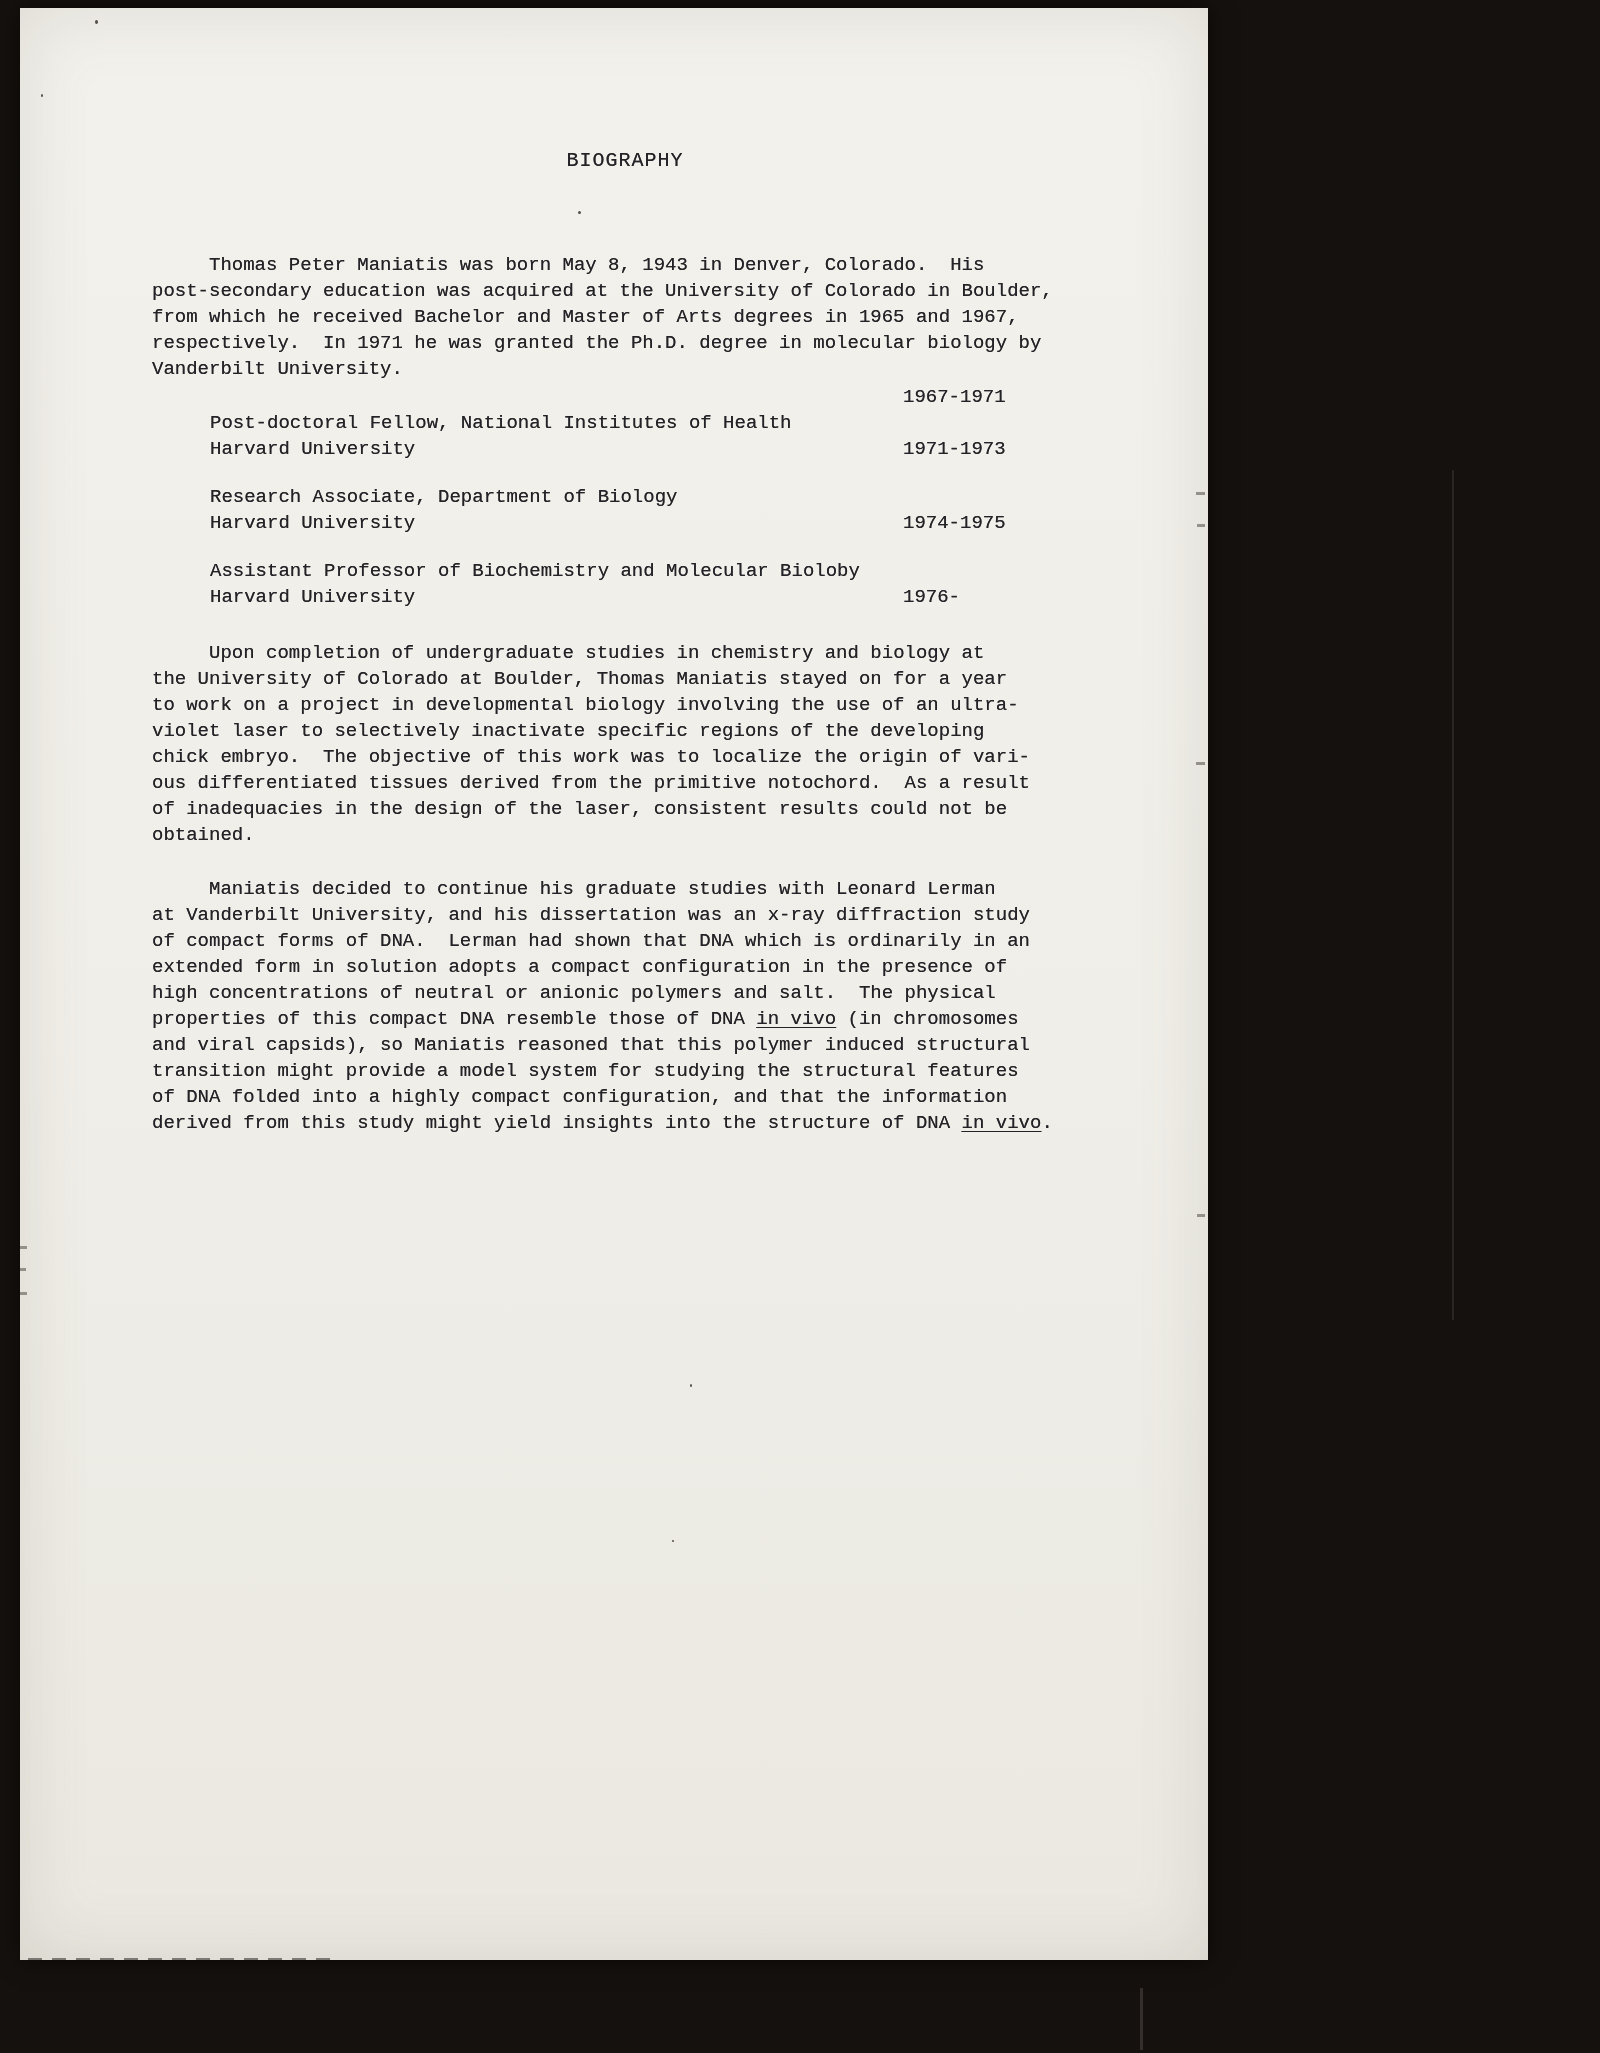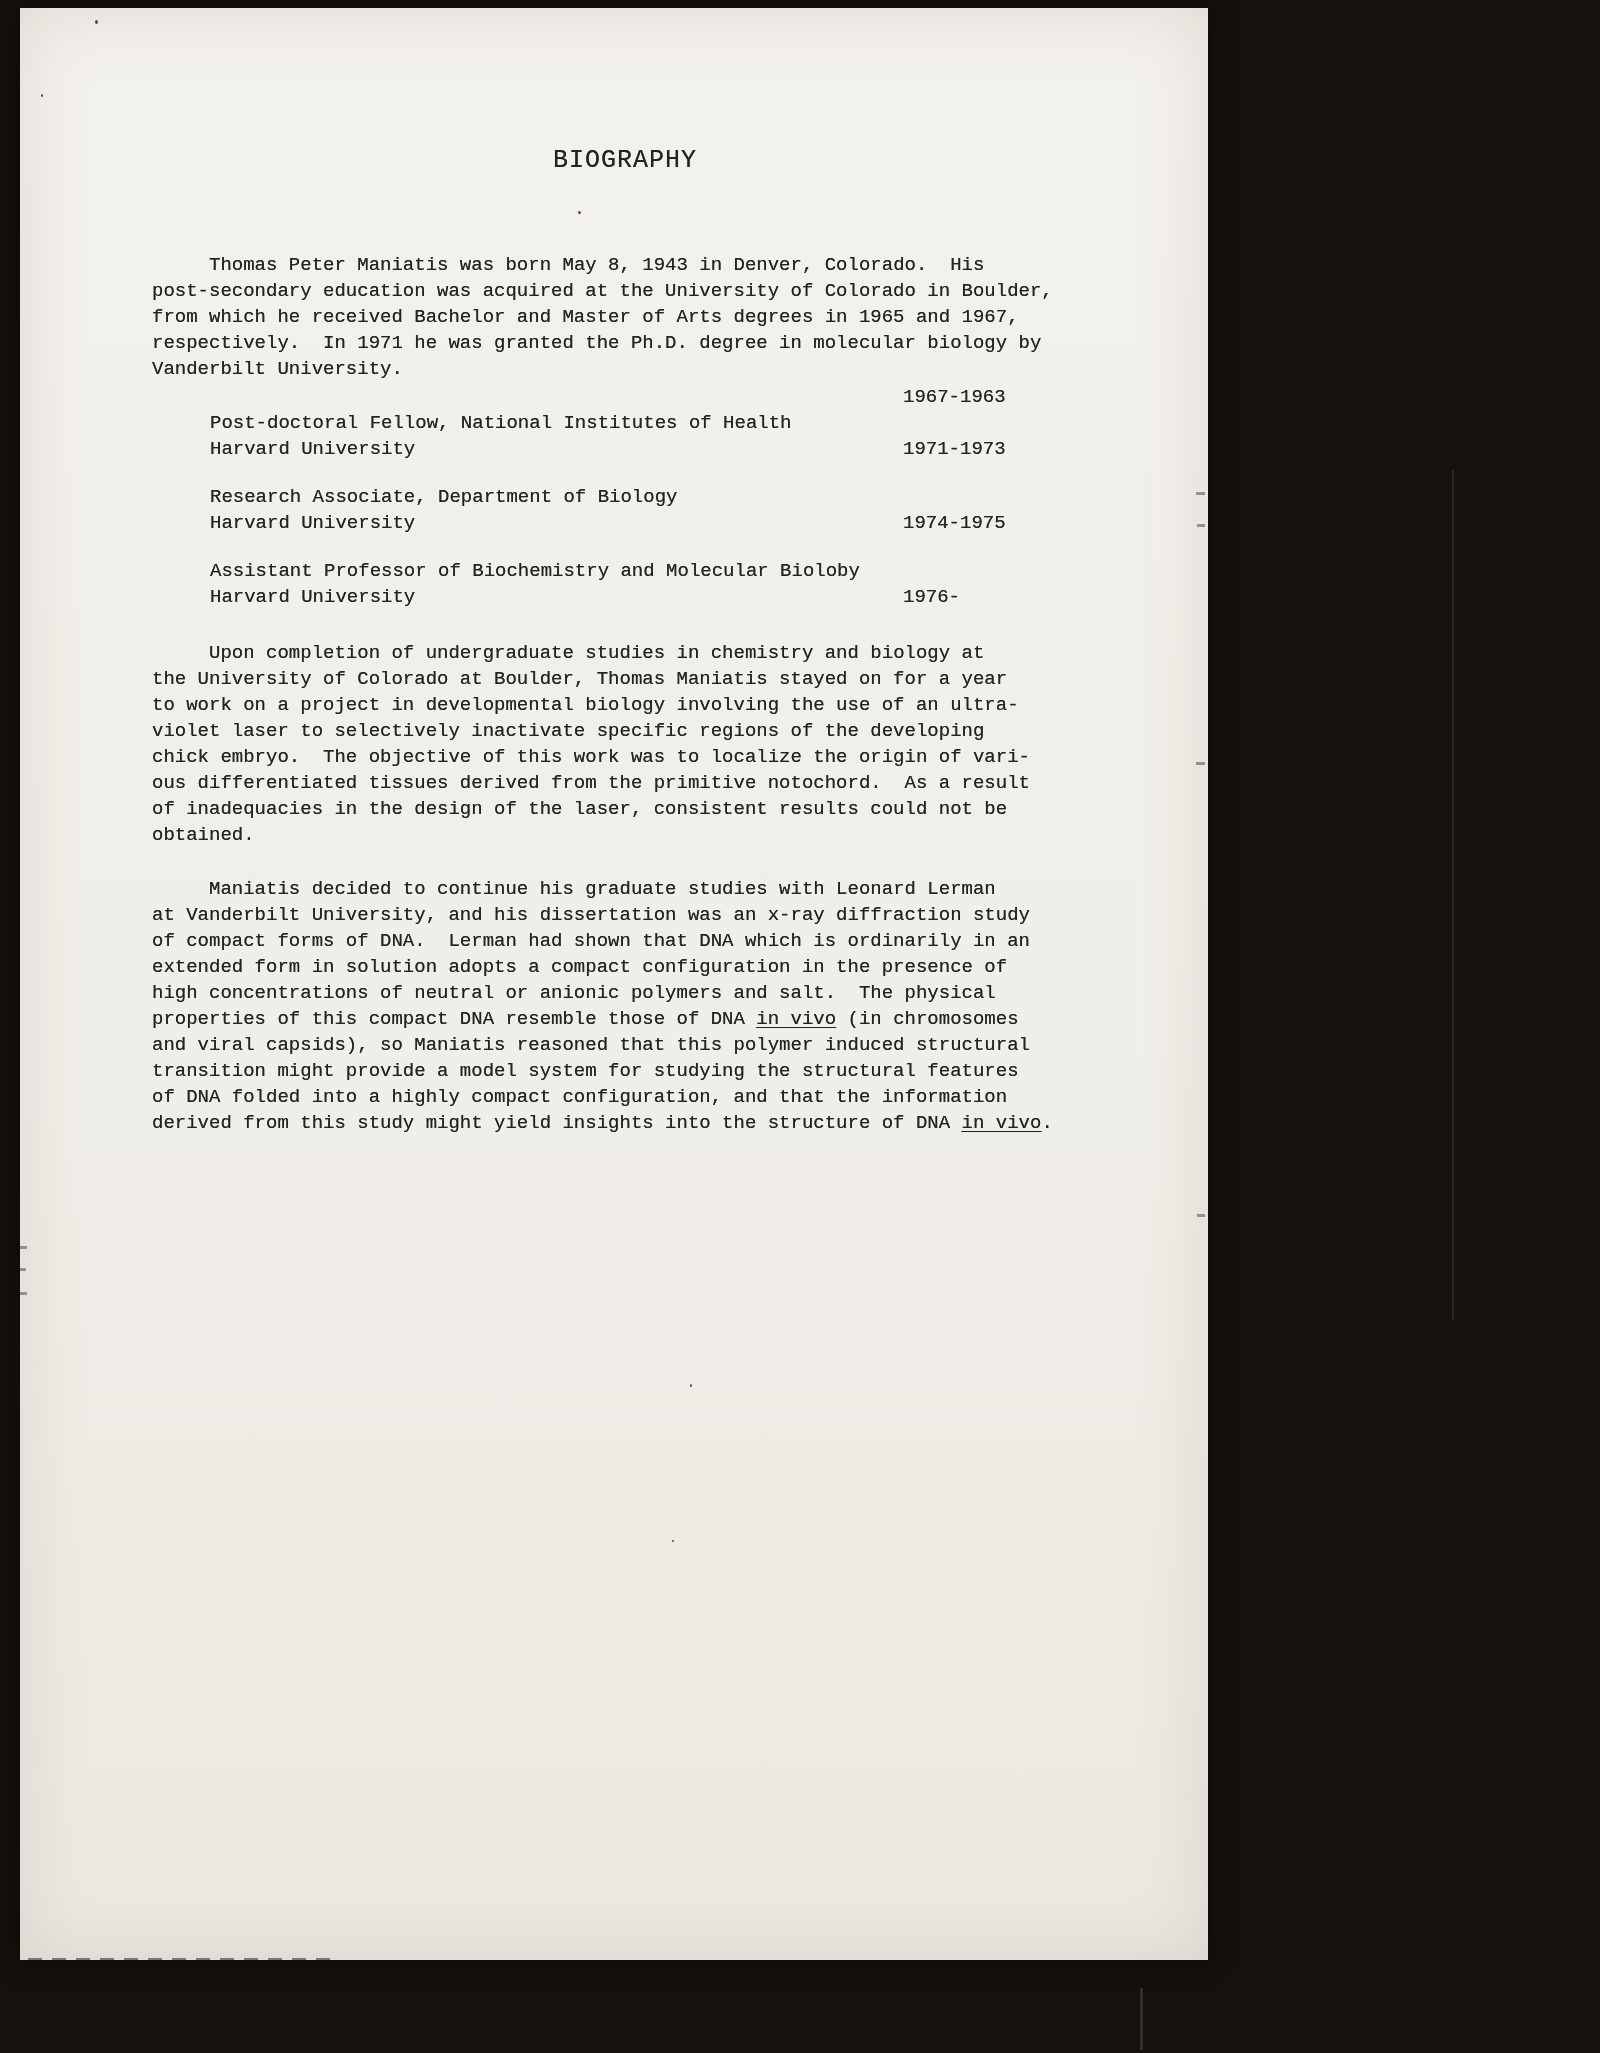--- a/index.html
+++ b/index.html
@@ -23,21 +23,21 @@
   }
   .content {
     padding: 140px 110px 0 132px;
     font-size: 19px;
     line-height: 26px;
     text-shadow: 0 0 0.5px rgba(30,30,34,0.75);
   }
   .doc-title {
     text-align: center;
     font-weight: normal;
-    font-size: 25px;
+    font-size: 20px;
     letter-spacing: 1px;
     margin: 0 0 78px 0;
   }
   .para {
     margin: 0 0 28px 0;
     white-space: pre-wrap;
   }
   .para.last { margin-bottom: 8px; }
   .positions {
     margin: 0 0 30px 0;
@@ -80,21 +80,21 @@
       <h1 class="doc-title">BIOGRAPHY</h1>
 
       <p class="para">     Thomas Peter Maniatis was born May 8, 1943 in Denver, Colorado.  His
 post-secondary education was acquired at the University of Colorado in Boulder,
 from which he received Bachelor and Master of Arts degrees in 1965 and 1967,
 respectively.  In 1971 he was granted the Ph.D. degree in molecular biology by
 Vanderbilt University.</p>
 
 
       <div class="positions">
-        <div class="position"><span class="pos-years">1967-1963</span></div>
+        <div class="position"><span class="pos-years">1967-1971</span></div>
         <div class="position"><span class="pos-lines">Post-doctoral Fellow, National Institutes of Health
 Harvard University</span><span class="pos-years">1971-1973</span></div>
         <div class="position"><span class="pos-lines">Research Associate, Department of Biology
 Harvard University</span><span class="pos-years">1974-1975</span></div>
         <div class="position"><span class="pos-lines">Assistant Professor of Biochemistry and Molecular Bioloby
 Harvard University</span><span class="pos-years">1976-</span></div>
       </div>
 
       <p class="para">     Upon completion of undergraduate studies in chemistry and biology at
 the University of Colorado at Boulder, Thomas Maniatis stayed on for a year

